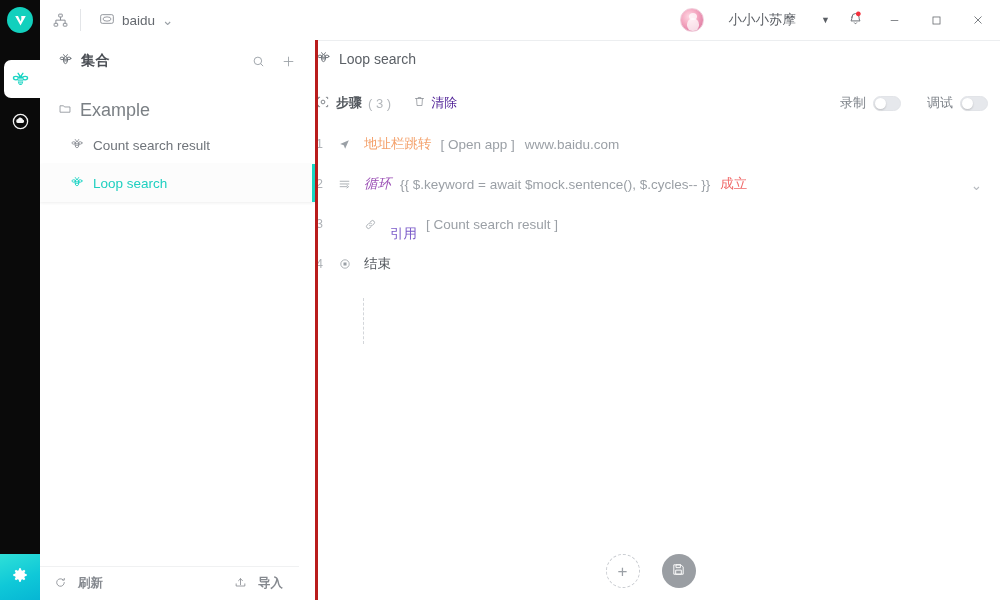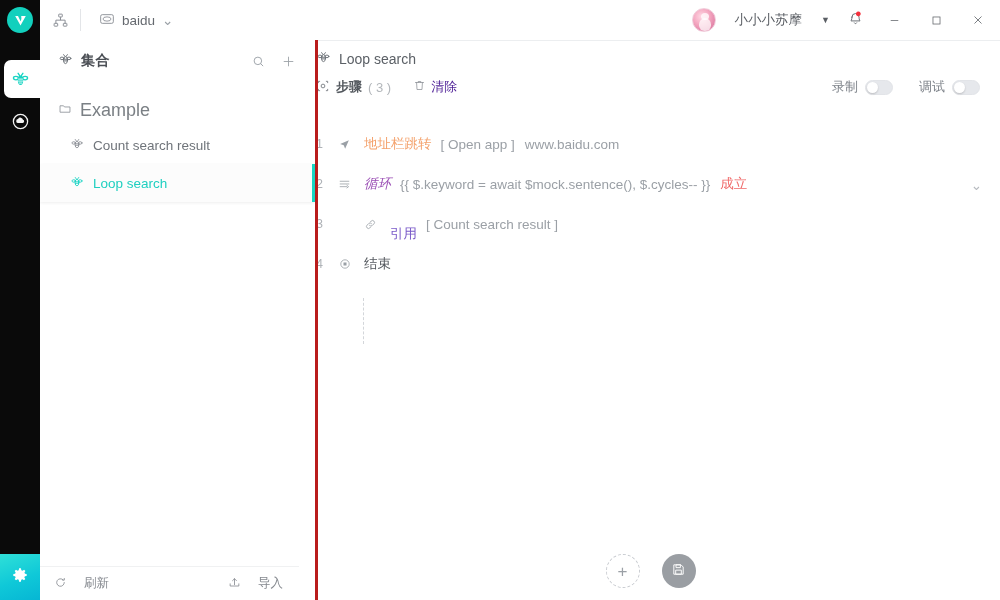--- a/index.html
+++ b/index.html
@@ -79,21 +79,21 @@
     height: 40px;
     display: flex; align-items: center; gap: 7px;
     padding: 0 14px 0 18px;
     color: #65696f;
     font-size: 13.5px;
   }
   .tb-tab .caret { color: #9aa0a6; }
   .tb-spacer { flex: 1; }
 
   .tb-user {
-    display: flex; align-items: center; gap: 19px;
+    display: flex; align-items: center; gap: 25px;
     padding: 0 8px; height: 40px;
     font-size: 13.5px; color: #5a5e64;
   }
   .avatar {
     width: 24px; height: 24px; border-radius: 50%;
     background: radial-gradient(circle at 38% 34%, #ffd8e4 0%, #f4a7c0 42%, #e07fa5 78%, #d96f99 100%);
     position: relative; overflow: hidden;
     border: 1px solid #f0cddb;
   }
   .avatar::after {
@@ -178,39 +178,39 @@
   }
   .sb-footer {
     position: absolute; left: 0; bottom: 0;
     width: 259px; height: 34px;
     display: flex; align-items: center;
     padding: 0 16px 0 14px;
     font-size: 12.5px; color: #85898f;
     border-top: 1px solid #f0f1f2;
   }
   .sb-footer .sp { flex: 1; }
-  .sb-foot-btn { display: flex; align-items: center; gap: 17px; }
+  .sb-foot-btn { display: flex; align-items: center; gap: 11px; font-weight: bold; }
 
   
   .main {
     position: absolute;
     left: 301px; top: 40px;
     width: 699px; height: 560px;
     background: #ffffff;
   }
   .main-title {
     height: 38px;
     display: flex; align-items: center; gap: 8px;
     padding-left: 15px;
     font-size: 14px; color: #5b6066;
   }
   .main-toolbar {
     height: 34px;
-    display: flex; align-items: flex-start;
-    padding: 0 20px 0 15px;
+    display: flex; align-items: flex-end;
+    padding: 0 12px 0 15px;
     font-size: 13px;
   }
   .tool-steps {
     display: flex; align-items: center; gap: 6px;
     color: #53585e; font-weight: 600;
   }
   .tool-steps .count { color: #b3b7bb; font-weight: 400; }
   .tool-clear {
     display: flex; align-items: center; gap: 5px;
     margin-left: 22px;

